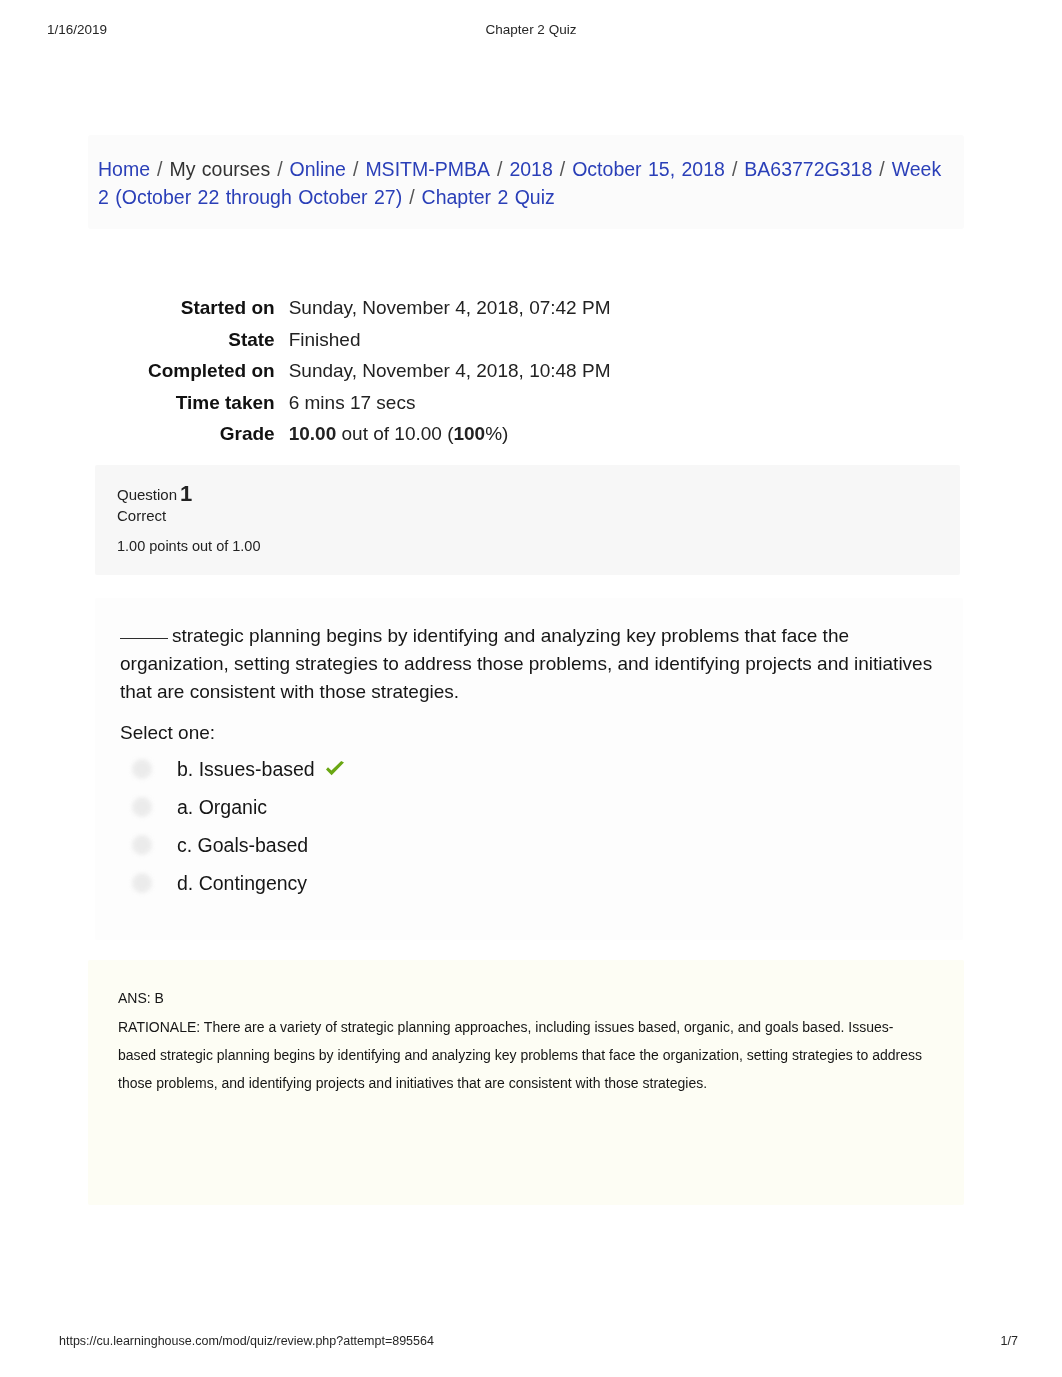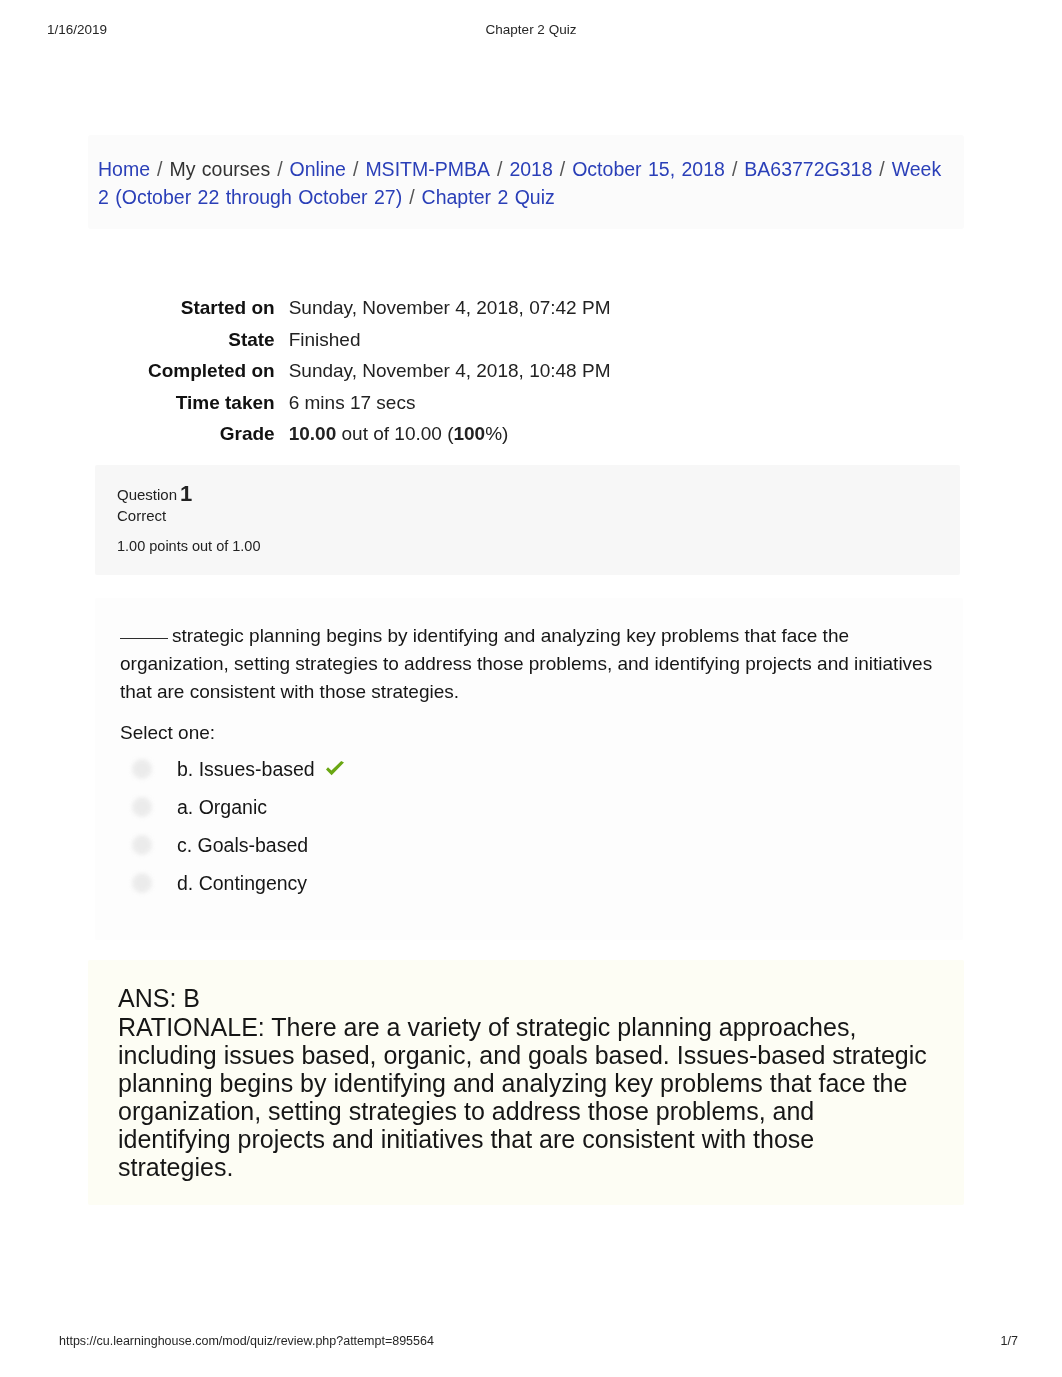--- a/index.html
+++ b/index.html
@@ -239,21 +239,21 @@
     left: 88px;
     top: 900px;
     width: 876px;
     height: 245px;
     background: #fdfdf4;
     box-sizing: border-box;
     padding: 24px 22px 0 30px;
     border-radius: 2px;
   }
   .feedback .fb-line {
-    font-size: 25px;
+    font-size: 14px;
     line-height: 28px;
     color: #161616;
     width: 812px;
   }
   .feedback .fb-ans {
     margin-bottom: 1px;
   }
 </style>
 </head>
 <body>

